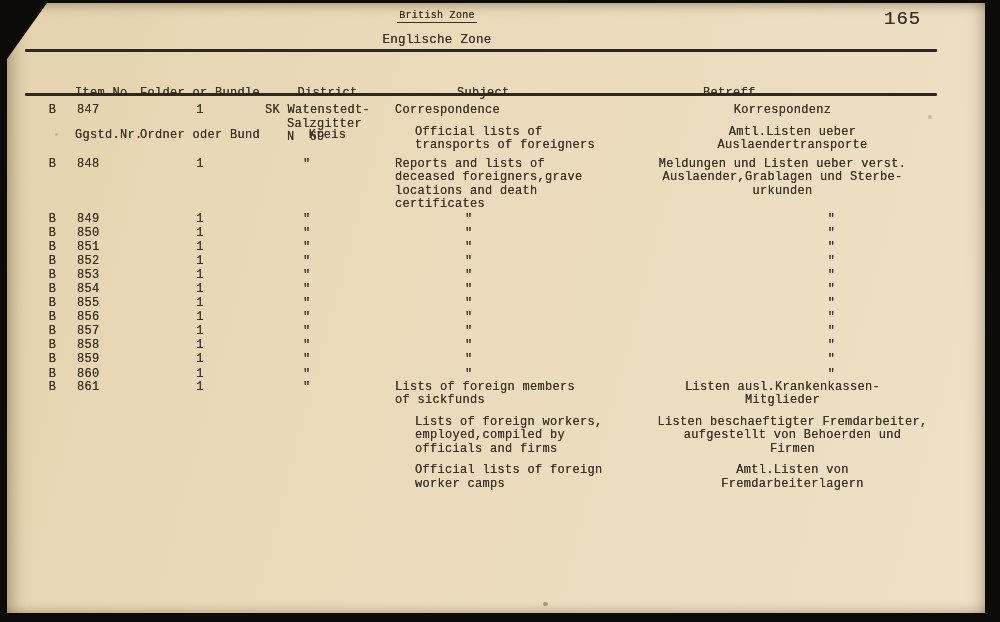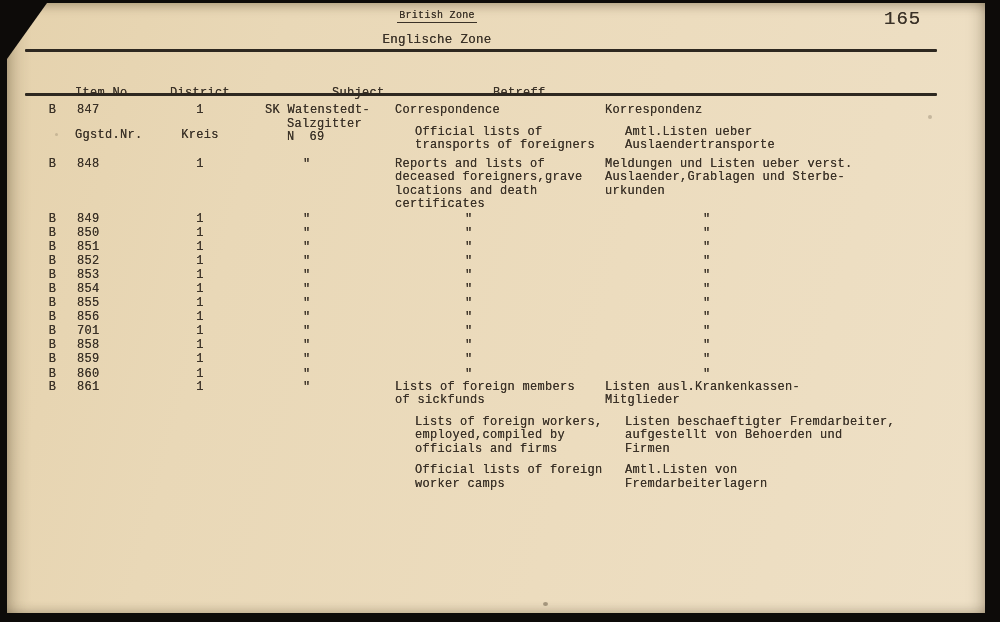--- a/index.html
+++ b/index.html
@@ -33,21 +33,21 @@
   .row{display:grid;grid-template-columns:45px 60px 130px 125px 210px 1fr;}
   .row.multi{margin-bottom:5px;}
   .line{line-height:13.5px;white-space:pre;}
   .row.compact .line{line-height:14.1px;}
   .c-series{text-align:center;}
   .c-item{padding-left:2px;}
   .c-folder{text-align:center;}
   .c-district .line.indent{padding-left:22px;}
   .c-district .line.ditto{padding-left:38px;}
   .c-subject{padding-left:5px;}
-  .c-betreff{padding-left:5px;}
+  .c-betreff{padding-left:5px;text-align:center;}
   .c-subject .line.ditto{padding-left:70px;}
   .c-betreff .line.ditto{padding-left:98px;}
   .entry + .entry{margin-top:8px;margin-left:20px;}
   .speck{position:absolute;background:#6b5e48;border-radius:50%;}
   .speck.s1{left:536px;top:599px;width:5px;height:4px;opacity:.55;}
   .speck.s2{left:921px;top:112px;width:4px;height:4px;opacity:.3;}
   .speck.s3{left:48px;top:130px;width:3px;height:3px;opacity:.25;}
 </style>
 </head>
 <body>
@@ -60,20 +60,24 @@
     <div class="title"><span>British Zone</span></div>
     <div class="subtitle">Englische Zone</div>
 
     <div class="rule rule-top"></div>
 
     <div class="thead">
       <div class="th-item">
         <div>Item No</div>
         <div>Ggstd.Nr.</div>
       </div>
+      <div class="th-folder">
+        <div>Folder or Bundle</div>
+        <div>Ordner oder Bund</div>
+      </div>
       <div class="th-district">
         <div>District</div>
         <div>Kreis</div>
       </div>
       <div class="th-subject">
         <div>Subject</div>
       </div>
       <div class="th-betreff">
         <div>Betreff</div>
       </div>
@@ -335,21 +339,21 @@
             <div class="entry">
               <div class="line ditto">"</div>
             </div>
           </div>
         </div>
         <div class="row compact">
           <div class="c-series">
             <div class="line">B</div>
           </div>
           <div class="c-item">
-            <div class="line">701</div>
+            <div class="line">857</div>
           </div>
           <div class="c-folder">
             <div class="line">1</div>
           </div>
           <div class="c-district">
             <div class="line ditto">"</div>
           </div>
           <div class="c-subject">
             <div class="entry">
               <div class="line ditto">"</div>

